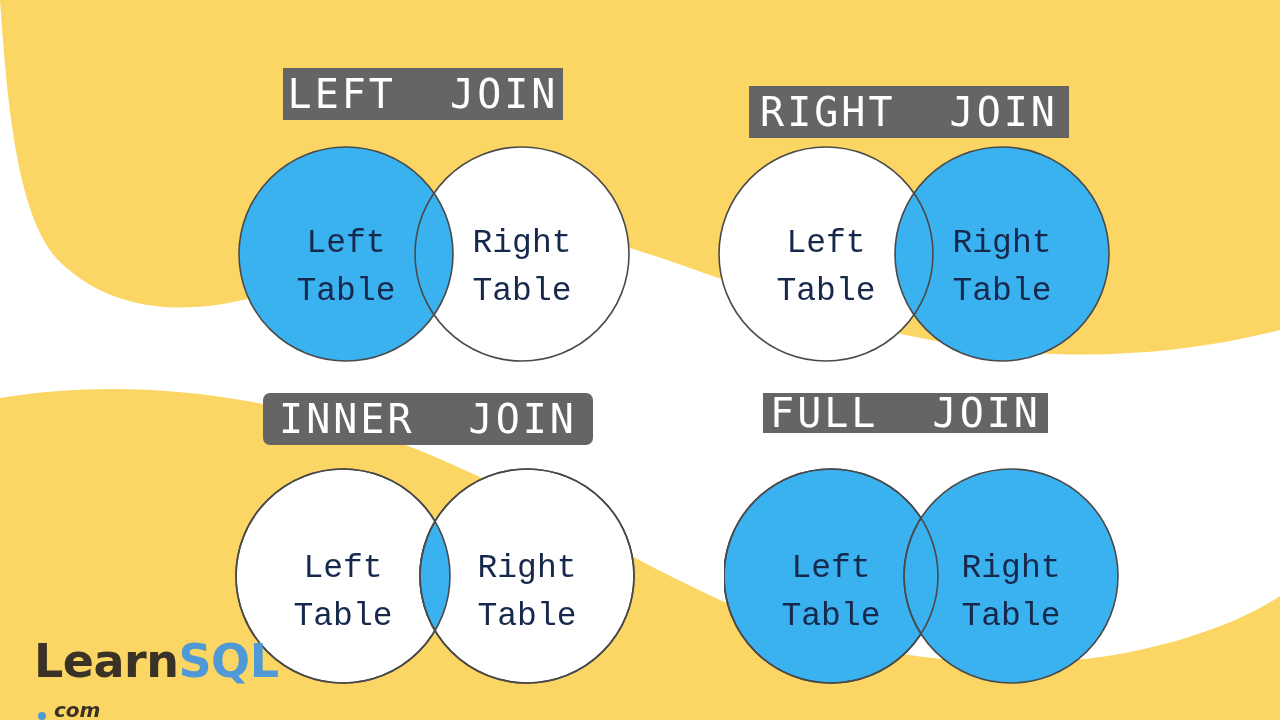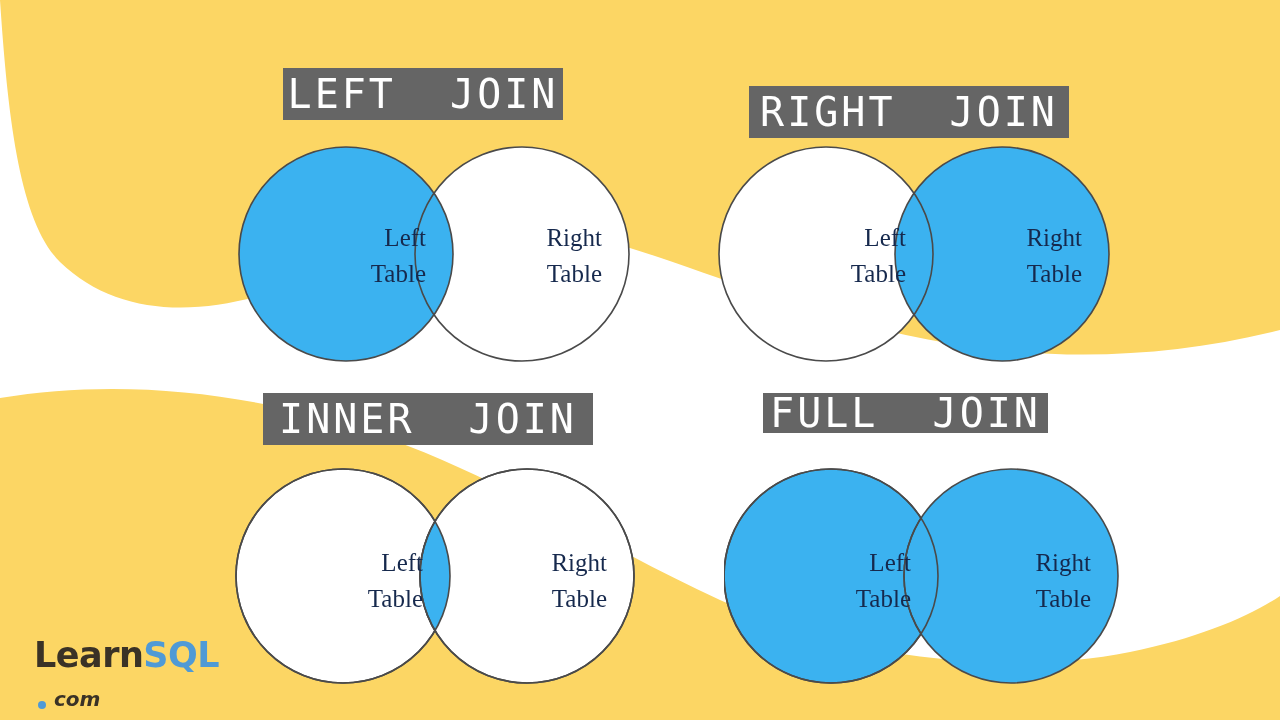--- a/index.html
+++ b/index.html
@@ -39,39 +39,39 @@
     white-space: pre;
     box-sizing: border-box;
     padding: 0 4px;
   }
   .venn {
     position: absolute;
   }
   .circle-text {
     position: absolute;
     color: #16294d;
-    font-family: Liberation Serif, serif;
-    font-size: 25px;
+    font-family: Liberation Mono, monospace;
+    font-size: 33px;
     line-height: 1.45;
-    text-align: right;
+    text-align: center;
     white-space: pre;
     pointer-events: none;
   }
   
   #logo {
     position: absolute;
     left: 34px;
     top: 638px;
     width: 230px;
     height: 68px;
   }
   .logo-main {
     font-family: "DejaVu Sans", sans-serif;
     font-weight: bold;
-    font-size: 35px;
+    font-size: 46px;
     letter-spacing: -0.5px;
     line-height: 1;
   }
   .logo-learn { color: #3a3226; }
   .logo-sql { color: #4f9ad6; }
   .logo-com-row {
     display: flex;
     align-items: flex-end;
     margin-top: 16px;
     margin-left: 4px;
@@ -150,21 +150,21 @@
       <circle cx="110" cy="114" r="107" fill="none" stroke="#4a4a4a" stroke-width="1.6" clip-path="url(#clipR0)"></circle>
     </svg>
 
     <div class="circle-text" style="left:746px; top:220px; width:160px;">Left
 Table</div>
     <div class="circle-text" style="left:922px; top:220px; width:160px;">Right
 Table</div>
   </div>
 
   <div class="panel">
-    <div class="join-label" style="left:263px; top:393px; width:330px; height:52px;">INNER  JOIN</div>
+    <div class="join-label" style="left:263px; top:393px; width:330px; height:52px;border-radius:7px;">INNER  JOIN</div>
 
     <svg class="venn" style="left:232px; top:465px;" width="410" height="222" viewBox="0 0 410 222">
       <defs>
         <clipPath id="clipI0">
             <circle cx="111" cy="111" r="107"></circle>
           </clipPath>
       </defs>
       <circle cx="111" cy="111" r="107" fill="#ffffff" stroke="#4a4a4a" stroke-width="1.6"></circle>
       <circle cx="295" cy="111" r="107" fill="#ffffff" stroke="#4a4a4a" stroke-width="1.6"></circle>
 

